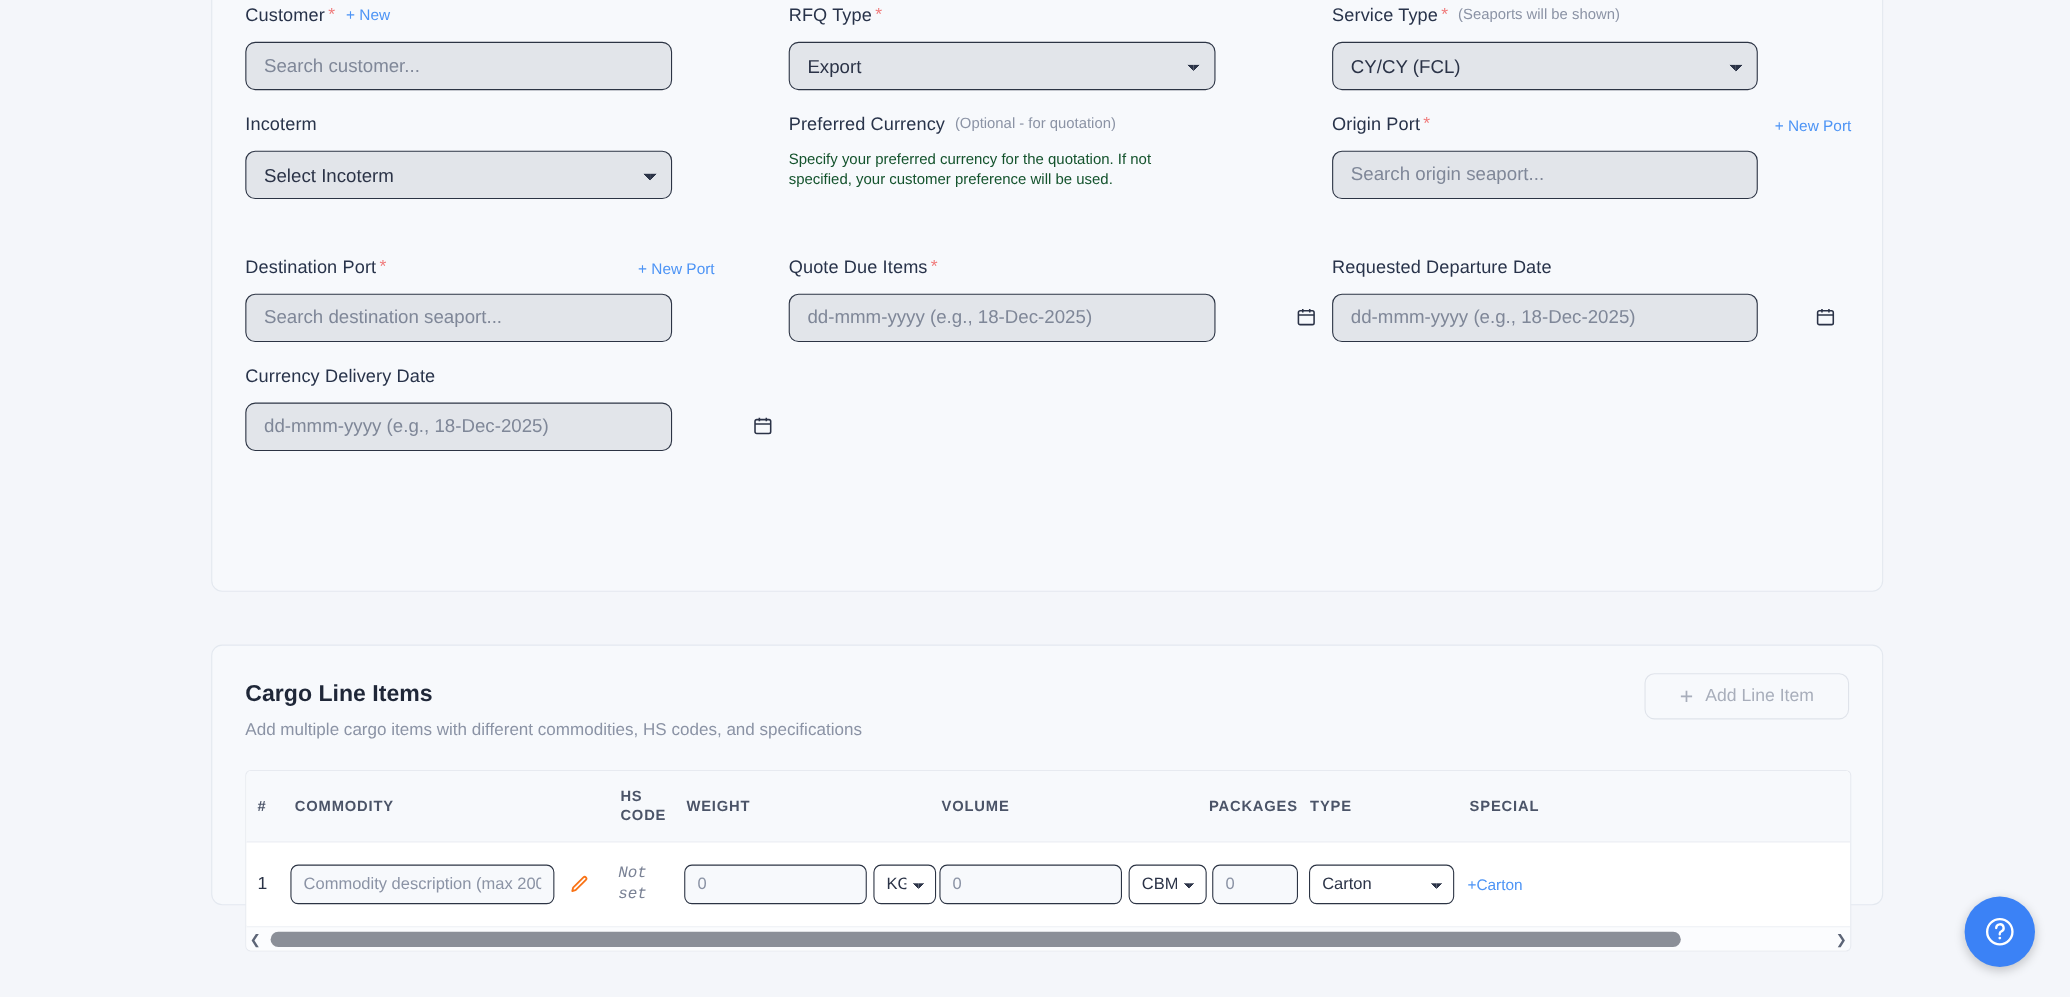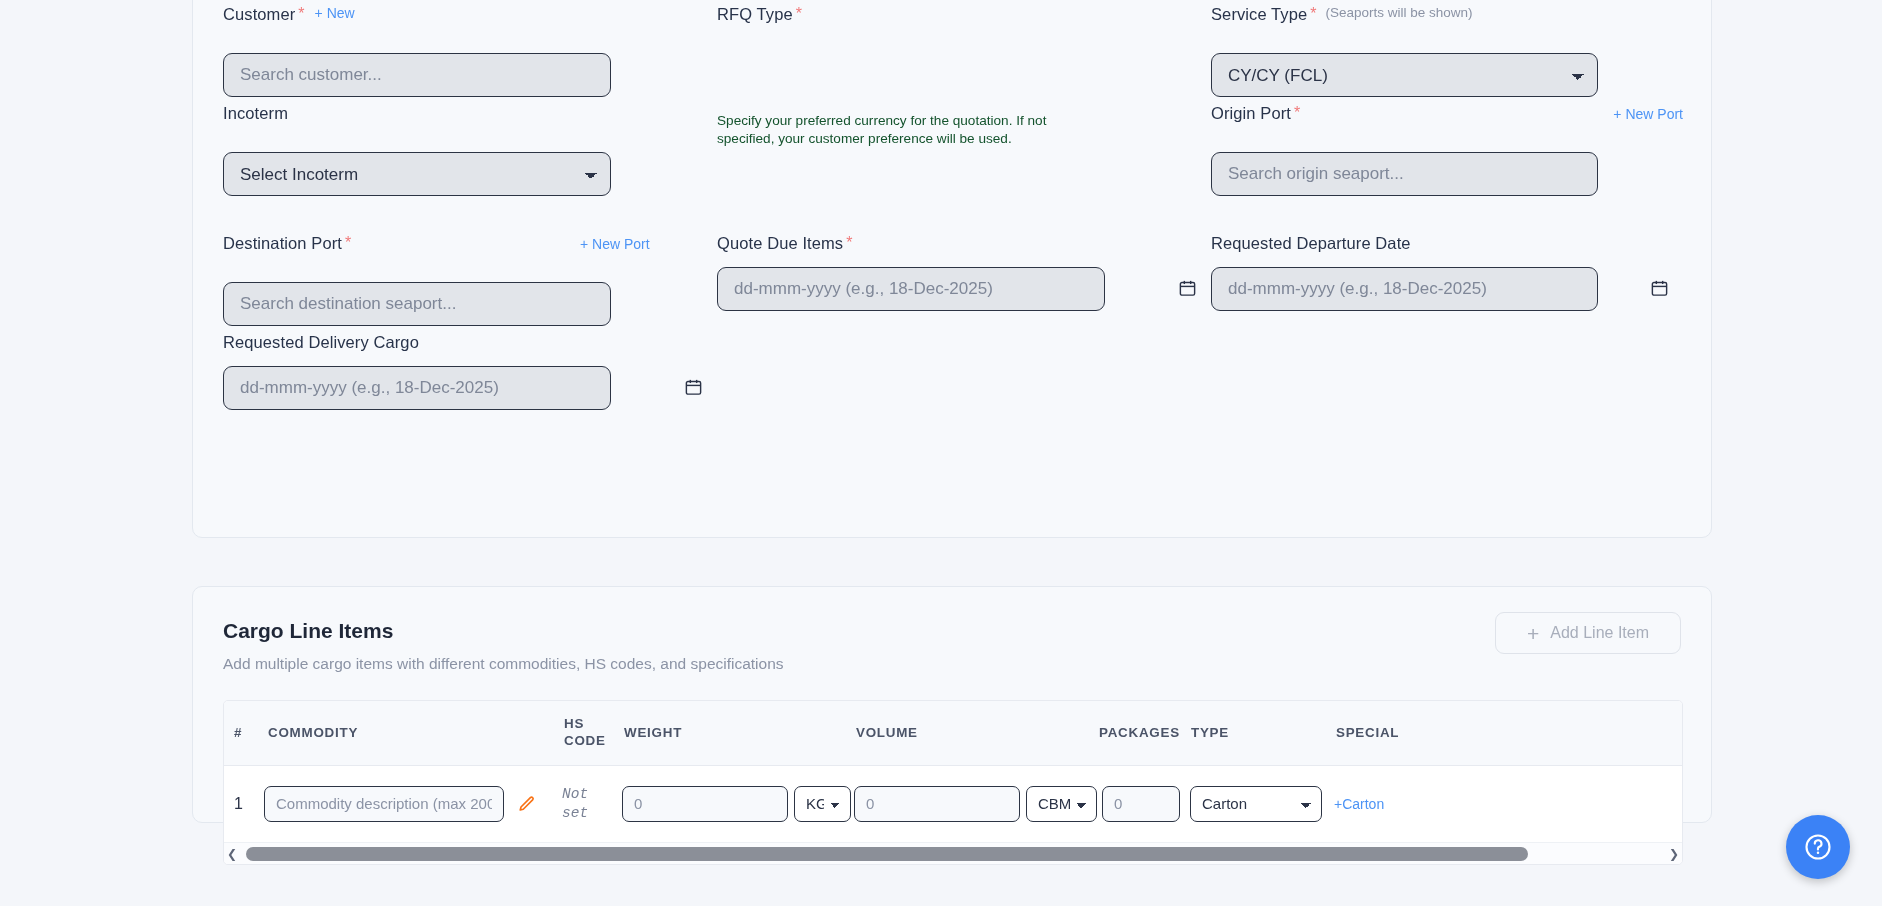--- a/index.html
+++ b/index.html
@@ -37,21 +37,21 @@
     font-size: 14px; color: #4d94f5; margin-left: 10px; cursor: pointer;
     white-space: nowrap;
   }
   .link-right {
     position: absolute; right: 0; top: 2px;
     font-size: 14px; color: #4d94f5; cursor: pointer; white-space: nowrap;
   }
 
   .inp, .sel {
     display: block;
-    margin-top: 24px;
+    margin-top: 9px;
     height: 44px;
     background: #e2e5ea;
     border: 1px solid #2c3444;
     border-radius: 9px;
     font-size: 17px;
     color: #2b3347;
     padding: 0 16px;
     font-family: "Liberation Sans", sans-serif;
     outline: none;
   }
@@ -234,20 +234,23 @@
             <span class="link-new">+ New</span>
           </div>
           <input class="inp w388" type="text" placeholder="Search customer..." style="">
         </div>
 
         <div class="field">
           <div class="lbl-row">
             <span class="lbl">RFQ Type</span>
             <span class="req">*</span>
           </div>
+          <select class="sel w388s">
+            <option>Export</option>
+          </select>
         </div>
 
         <div class="field">
           <div class="lbl-row">
             <span class="lbl">Service Type</span>
             <span class="req">*</span>
             <span class="hint-inline">(Seaports will be shown)</span>
           </div>
           <select class="sel w472">
             <option>CY/CY (FCL)</option>
@@ -263,20 +266,24 @@
         <div class="field">
           <div class="lbl-row">
             <span class="lbl">Incoterm</span>
           </div>
           <select class="sel w388s">
             <option>Select Incoterm</option>
           </select>
         </div>
 
         <div class="field">
+          <div class="lbl-row">
+            <span class="lbl">Preferred Currency</span>
+            <span class="hint-inline">(Optional - for quotation)</span>
+          </div>
           <div class="helper">Specify your preferred currency for the quotation. If not specified, your customer preference will be used.</div>
         </div>
 
         <div class="field">
           <div class="lbl-row">
             <span class="lbl">Origin Port</span>
             <span class="req">*</span>
             <span class="link-right">+ New Port</span>
           </div>
           <input class="inp w472" type="text" placeholder="Search origin seaport..." style="">
@@ -328,21 +335,21 @@
           </div>
         </div>
 
       </div>
     </div>
 
     <div class="row" id="row4">
       <div class="cols">
         <div class="field">
           <div class="lbl-row">
-            <span class="lbl">Requested Delivery Cargo</span>
+            <span class="lbl">Currency Delivery Date</span>
           </div>
           <div class="date-wrap">
             <input class="inp w388" type="text" placeholder="dd-mmm-yyyy (e.g., 18-Dec-2025)" style="">
             <svg class="cal-ico" viewBox="0 0 24 24" fill="none" stroke="#2b3347" stroke-width="1.8">
               <rect x="3" y="5" width="18" height="16" rx="2"></rect>
               <line x1="3" y1="10" x2="21" y2="10"></line>
               <line x1="8" y1="3" x2="8" y2="7"></line>
               <line x1="16" y1="3" x2="16" y2="7"></line>
             </svg>
           </div>

